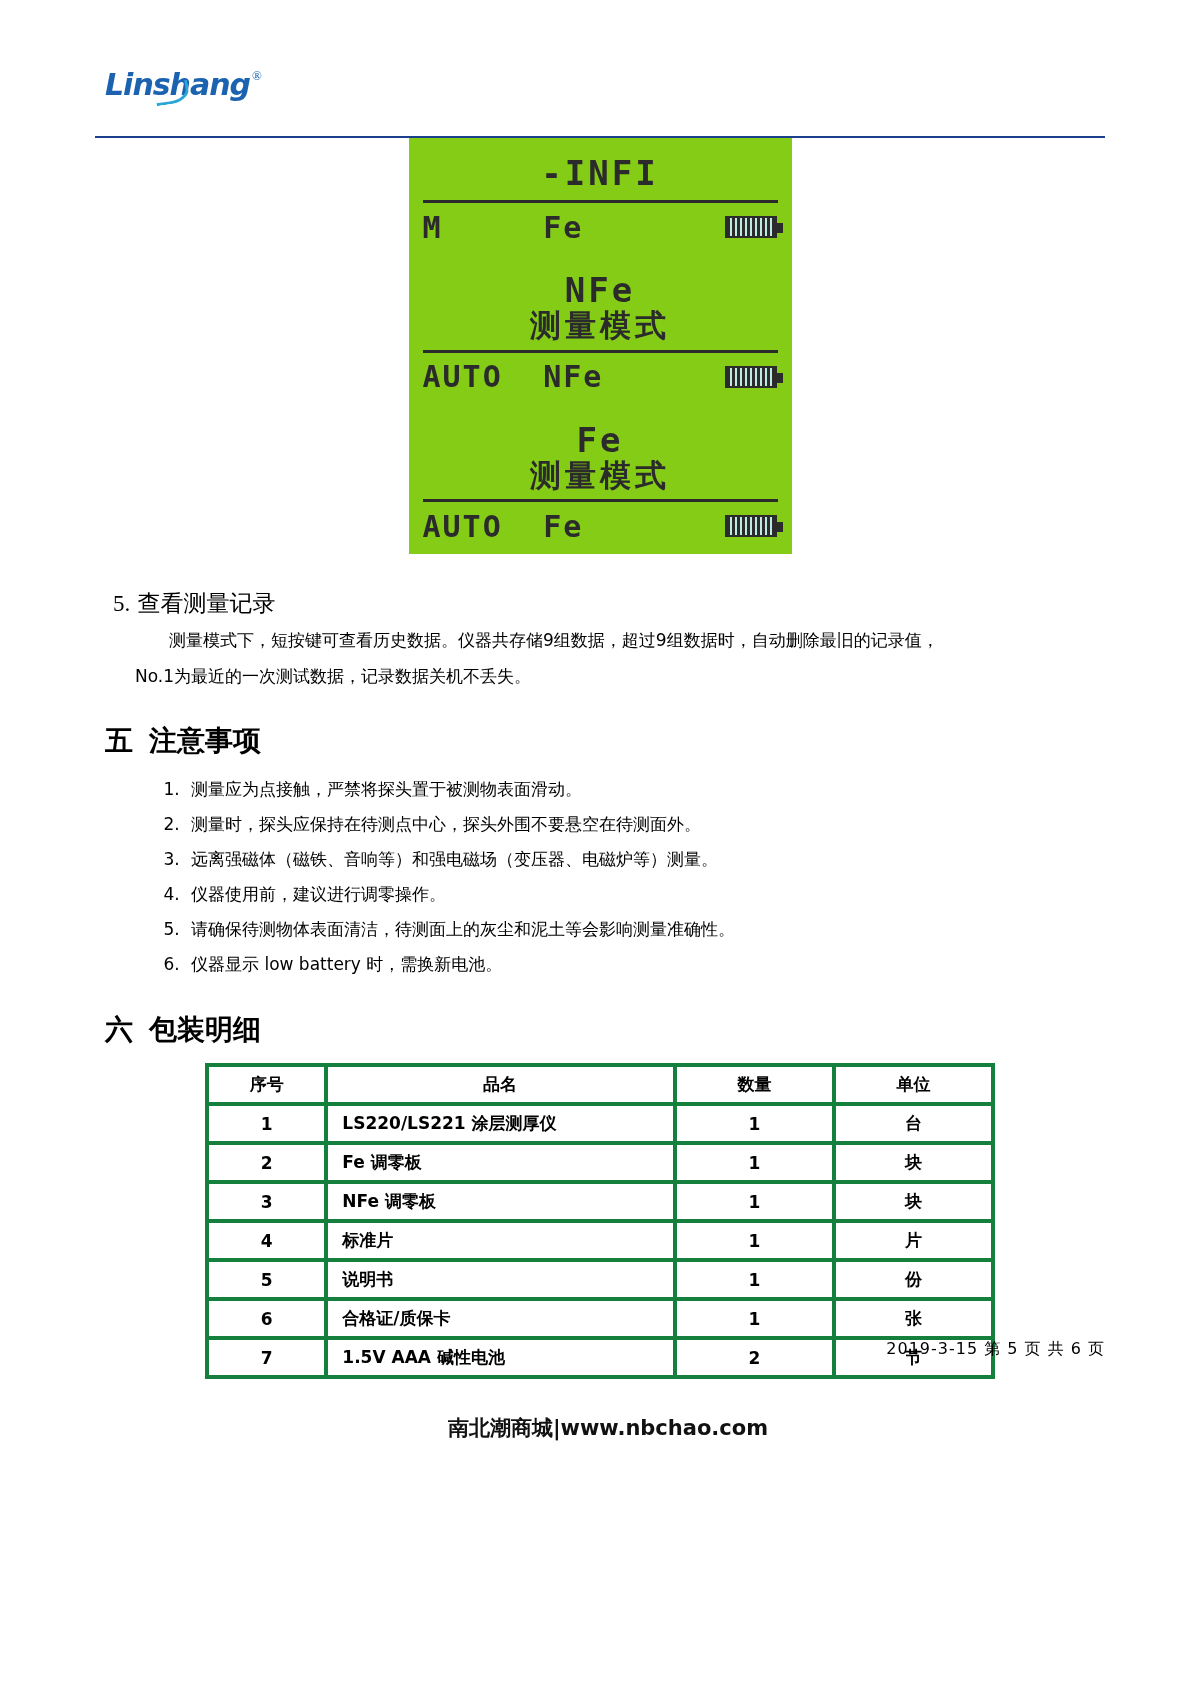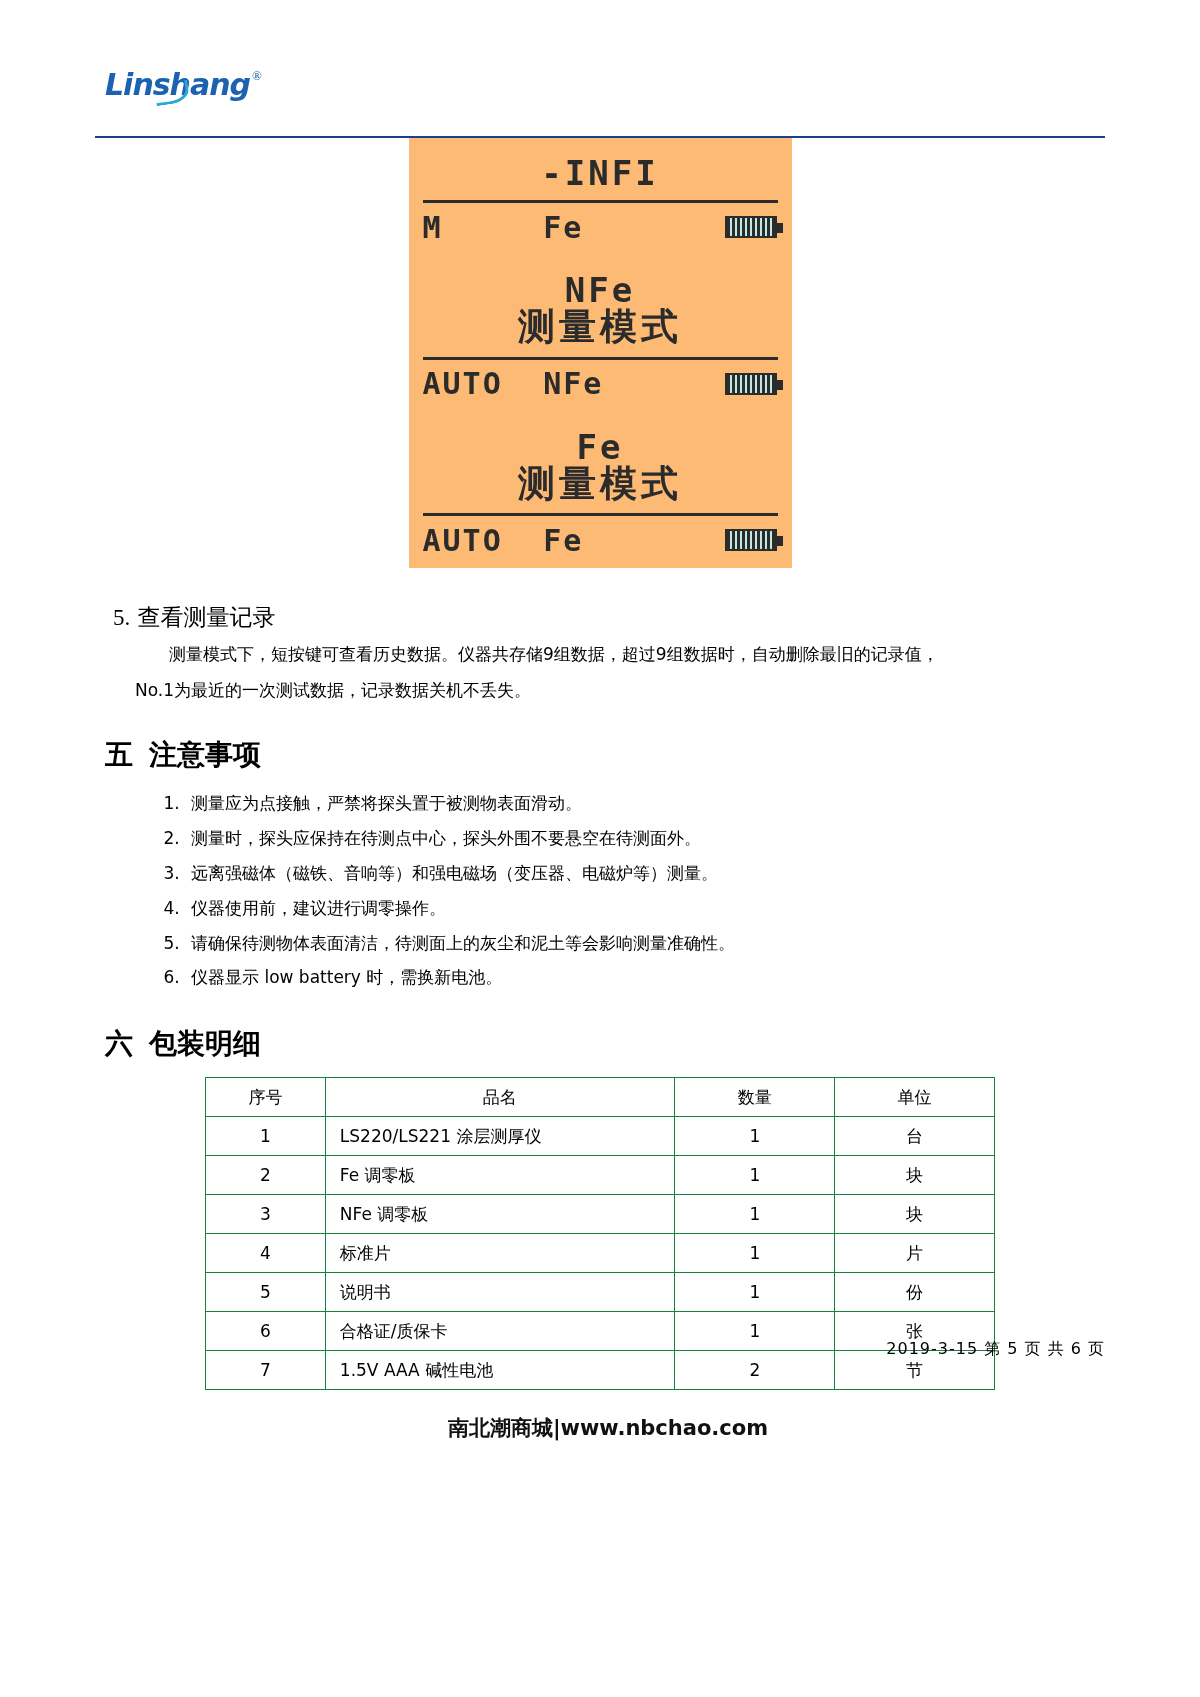--- a/index.html
+++ b/index.html
@@ -57,38 +57,38 @@
     height: 22px;
     border-radius: 0 0 60% 0;
     border-bottom: 3px solid #2aa6d8;
     border-right: 3px solid #2aa6d8;
     transform: rotate(-8deg);
   }
 
   
   .lcd {
     width: 383px;
-    background: #fdba74;
+    background: #84cc16;
     margin: 0 auto;
     padding: 8px 14px 6px 14px;
     font-family: "DejaVu Sans Mono", monospace;
     color: #2b2b2b;
   }
   .lcd-top {
     text-align: center;
     font-size: 34px;
     letter-spacing: 3px;
     line-height: 1.15;
     font-weight: bold;
     min-height: 48px;
     padding-top: 8px;
   }
   .lcd-top .cn {
-    font-family: Liberation Mono, monospace;
-    font-size: 37px;
+    font-family: Liberation Sans, sans-serif;
+    font-size: 31px;
     letter-spacing: 4px;
     display: block;
     margin-top: -2px;
   }
   .lcd-sep {
     border-top: 3px solid #2b2b2b;
     margin: 6px 0 2px 0;
   }
   .lcd-bottom {
     display: flex;
@@ -166,23 +166,23 @@
 
   
   table.pack {
     margin: 14px auto 0 auto;
     border-collapse: collapse;
     width: 790px;
     font-size: 17px;
     font-family: "DejaVu Sans", sans-serif;
   }
   table.pack td, table.pack th {
-    border: 1px solid #15803d;
+    border: 4px solid #15803d;
     height: 39px;
-    font-weight: normal;
+    font-weight: bold;
   }
   table.pack th { text-align: center; }
   .col-no { width: 120px; text-align: center; }
   .col-name { width: 350px; text-align: left; padding-left: 14px; }
   .col-qty { width: 160px; text-align: center; }
   .col-unit { width: 160px; text-align: center; }
 
   
   .doc-footer {
     position: absolute;

